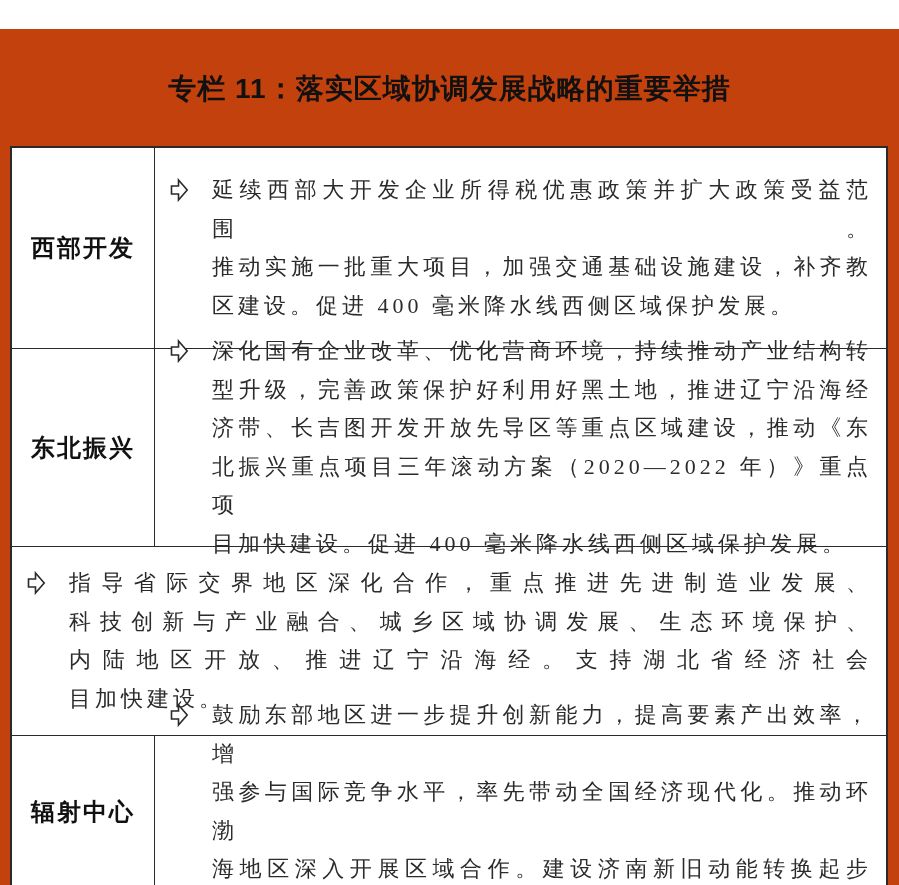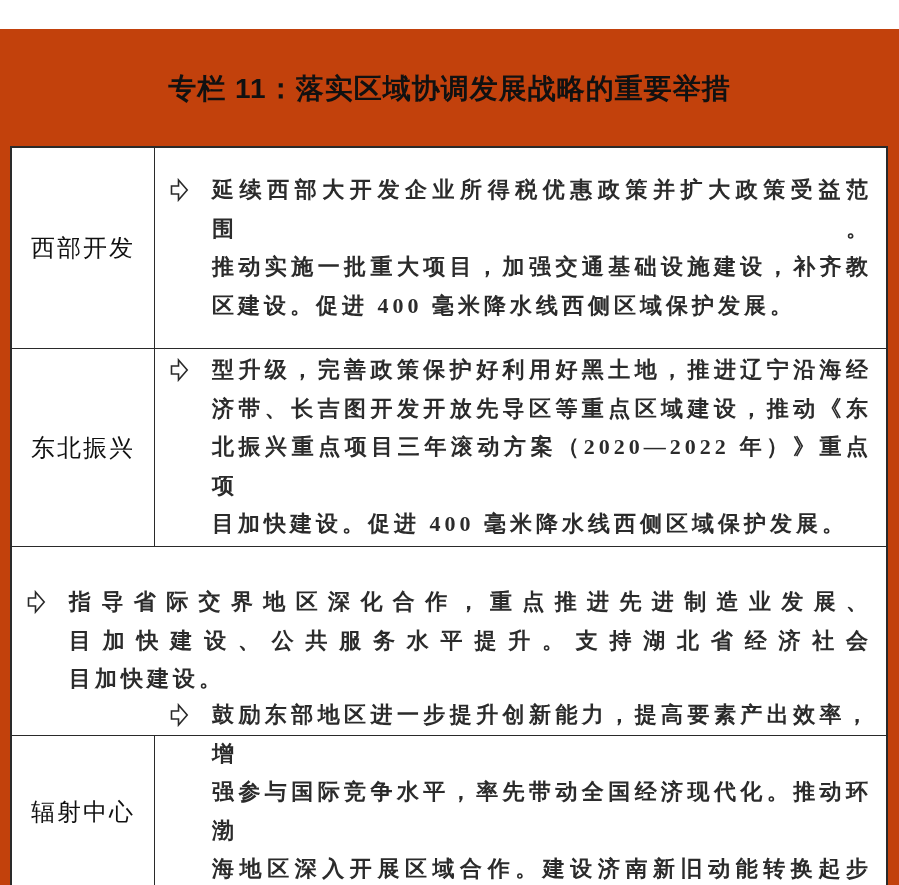--- a/index.html
+++ b/index.html
@@ -50,37 +50,36 @@
   .row-h4 { height: 151px; }
   .label-cell {
     box-sizing: border-box;
     width: 143px;
     flex: 0 0 143px;
     border-right: 1px solid #2a2a2a;
     display: flex;
     align-items: center;
     justify-content: center;
     font-family: "Liberation Sans", "DejaVu Sans", sans-serif;
-    font-weight: 400;
+    font-weight: 700;
     font-size: 24px;
     letter-spacing: 2px;
     color: #111111;
     text-align: left;
   }
   .content-cell {
     flex: 1 1 auto;
     display: flex;
     flex-direction: column;
     justify-content: center;
     min-width: 0;
   }
   .text-wrap {
     position: relative;
     margin: 0 14px 0 57px;
-    font-weight: bold;
   }
   .bullet {
     position: absolute;
     left: -42px;
     top: 7px;
     width: 19px;
     height: 24px;
     display: block;
   }
   .bullet svg {
@@ -130,38 +129,40 @@
 
     <section class="row row-h2">
       <div class="label-cell">东北振兴</div>
       <div class="content-cell">
         <div class="text-wrap">
           <span class="bullet">
             <svg viewBox="0 0 19 24" xmlns="http://www.w3.org/2000/svg">
                 <path d="M1.5,8 H8.5 V2 L17.2,12 L8.5,22 V16 H1.5 Z" fill="#ffffff" stroke="#2a2a2a" stroke-width="1.6" stroke-linejoin="miter"></path>
               </svg>
           </span>
+          <p class="line just">深化国有企业改革、优化营商环境，持续推动产业结构转</p>
           <p class="line just">型升级，完善政策保护好利用好黑土地，推进辽宁沿海经</p>
           <p class="line just">济带、长吉图开发开放先导区等重点区域建设，推动《东</p>
           <p class="line just">北振兴重点项目三年滚动方案（2020—2022 年）》重点项</p>
           <p class="line">目加快建设。促进 400 毫米降水线西侧区域保护发展。</p>
         </div>
       </div>
     </section>
 
     <section class="row row-h3">
       <div class="content-cell">
         <div class="text-wrap">
           <span class="bullet">
             <svg viewBox="0 0 19 24" xmlns="http://www.w3.org/2000/svg">
                 <path d="M1.5,8 H8.5 V2 L17.2,12 L8.5,22 V16 H1.5 Z" fill="#ffffff" stroke="#2a2a2a" stroke-width="1.6" stroke-linejoin="miter"></path>
               </svg>
           </span>
           <p class="line just">指导省际交界地区深化合作，重点推进先进制造业发展、</p>
-          <p class="line just">目加快建设、公共服务水平提升。支持湖北省经济社会</p>
+          <p class="line just">科技创新与产业融合、城乡区域协调发展、生态环境保护、</p>
+          <p class="line just">内陆地区开放、推进辽宁沿海经。支持湖北省经济社会</p>
           <p class="line">目加快建设。</p>
         </div>
       </div>
     </section>
 
     <section class="row row-h4">
       <div class="label-cell">辐射中心</div>
       <div class="content-cell">
         <div class="text-wrap">
           <span class="bullet">

